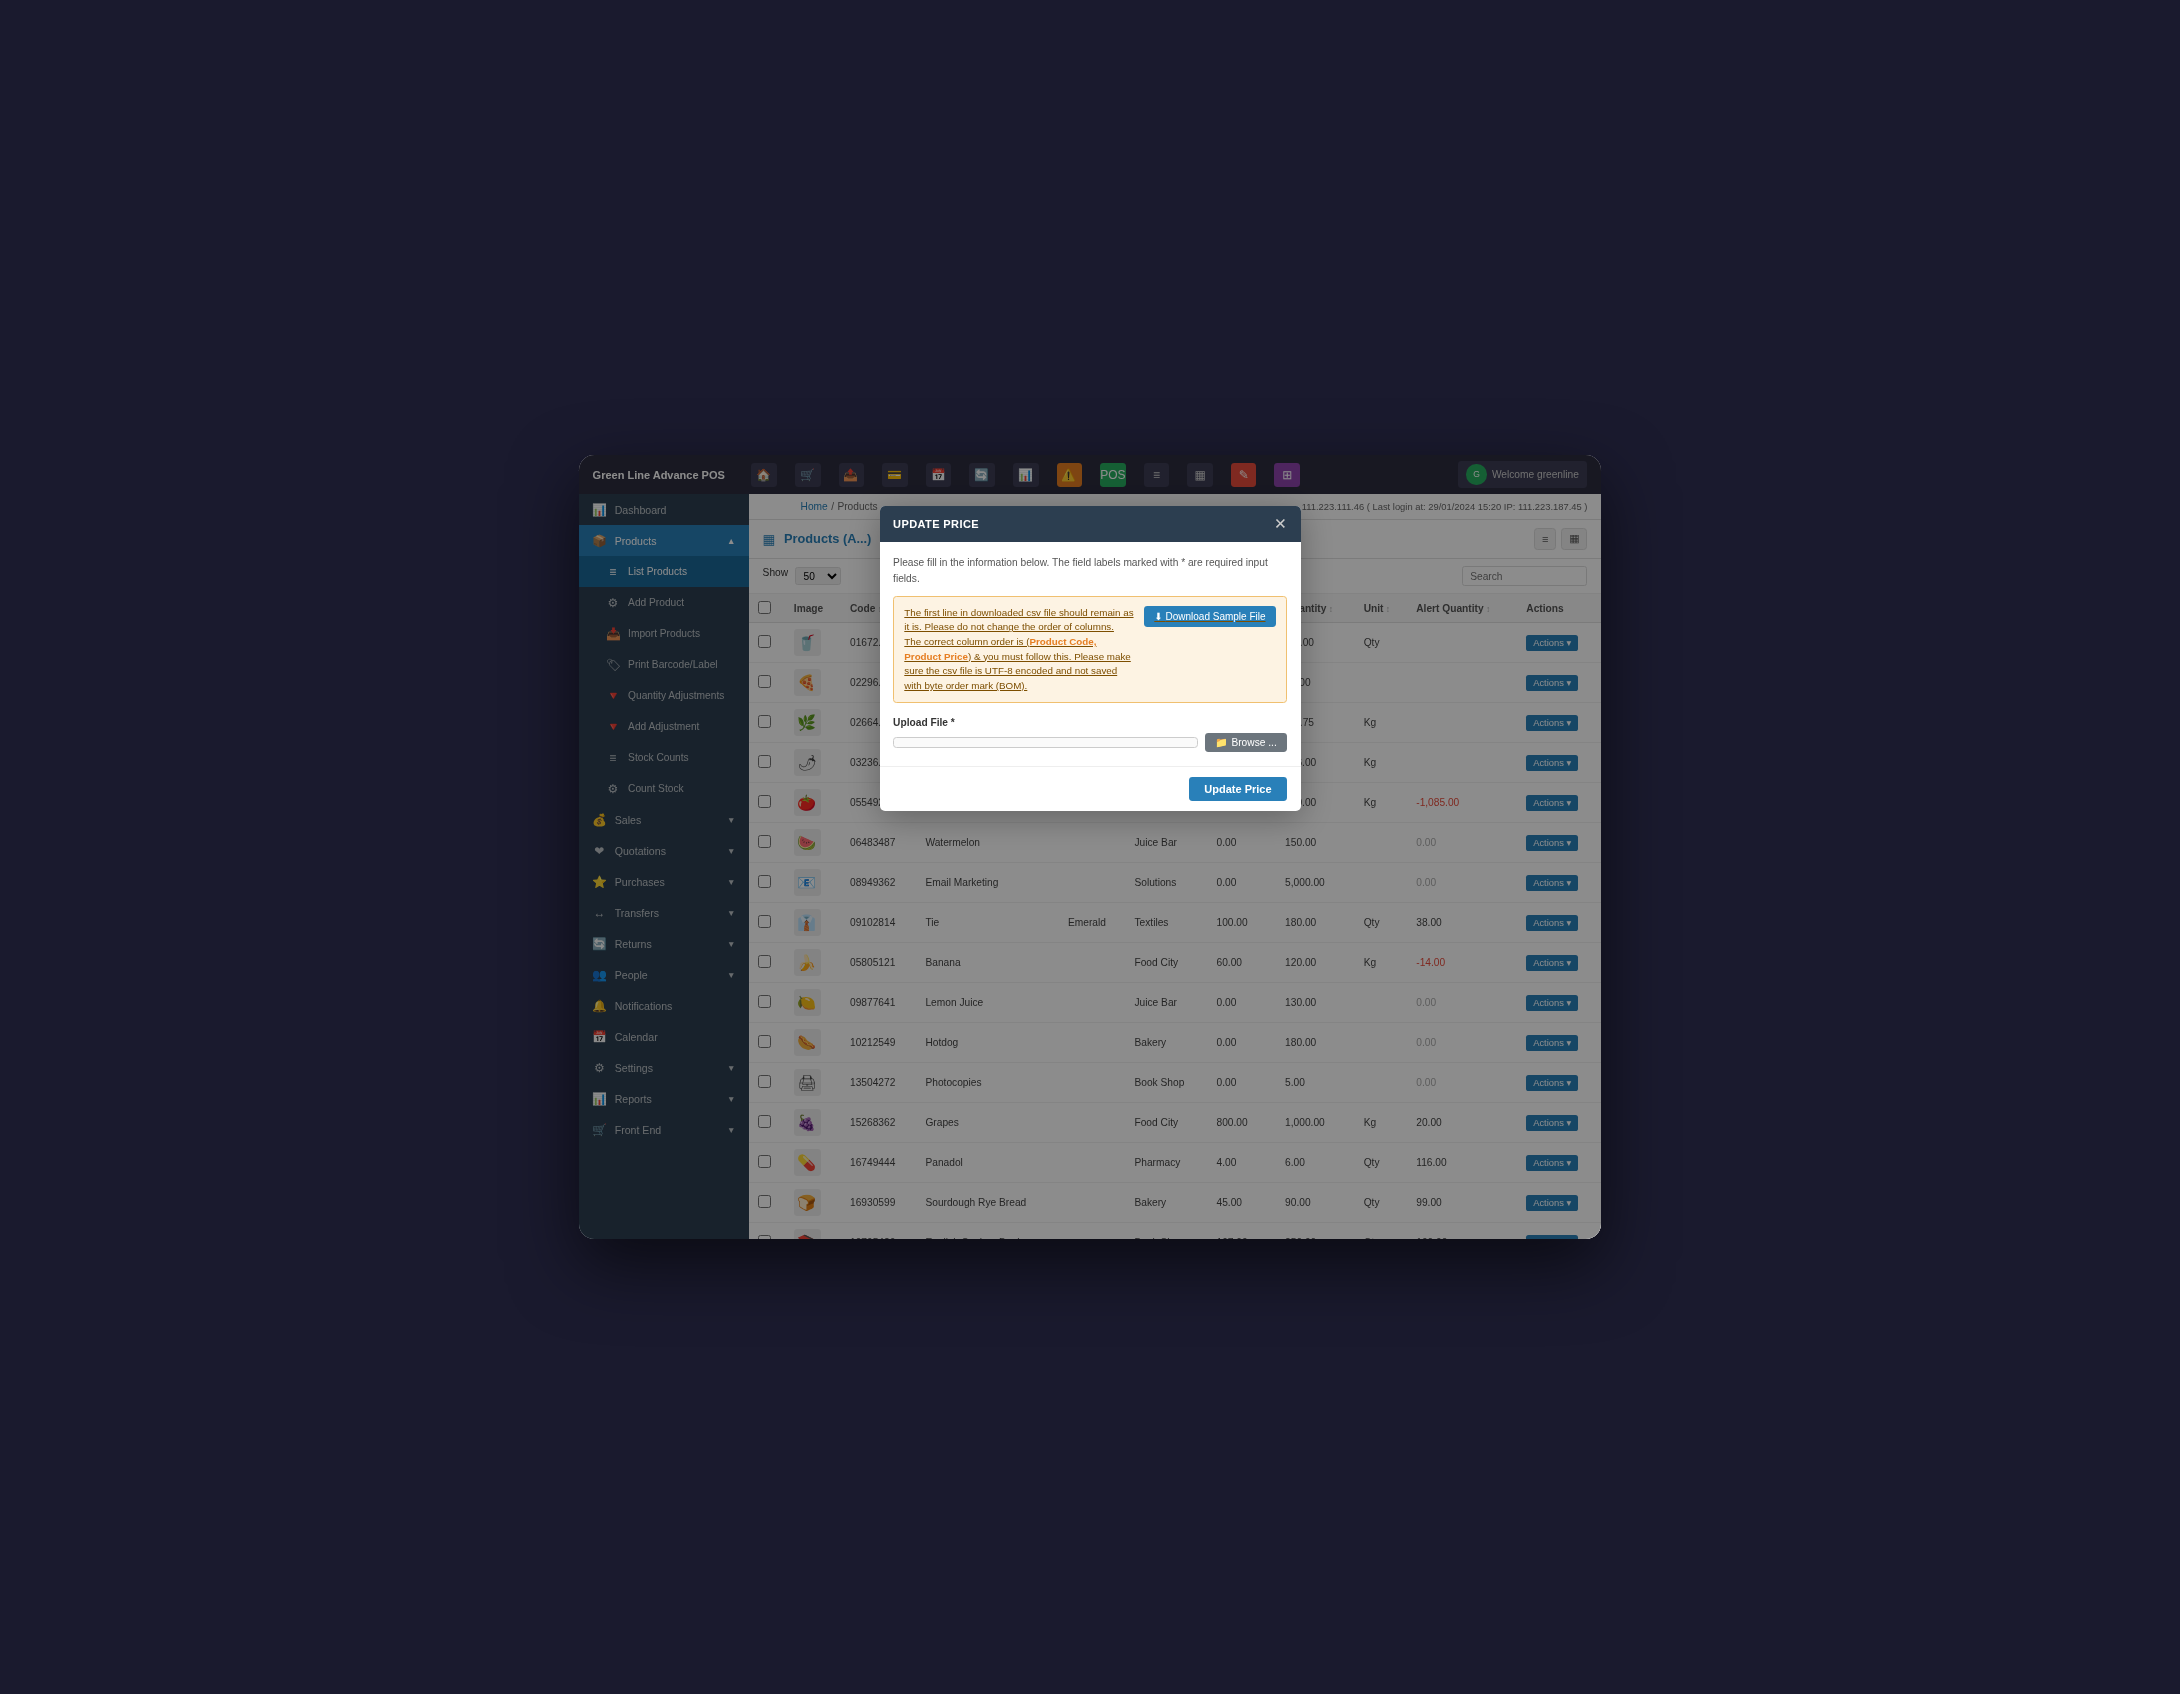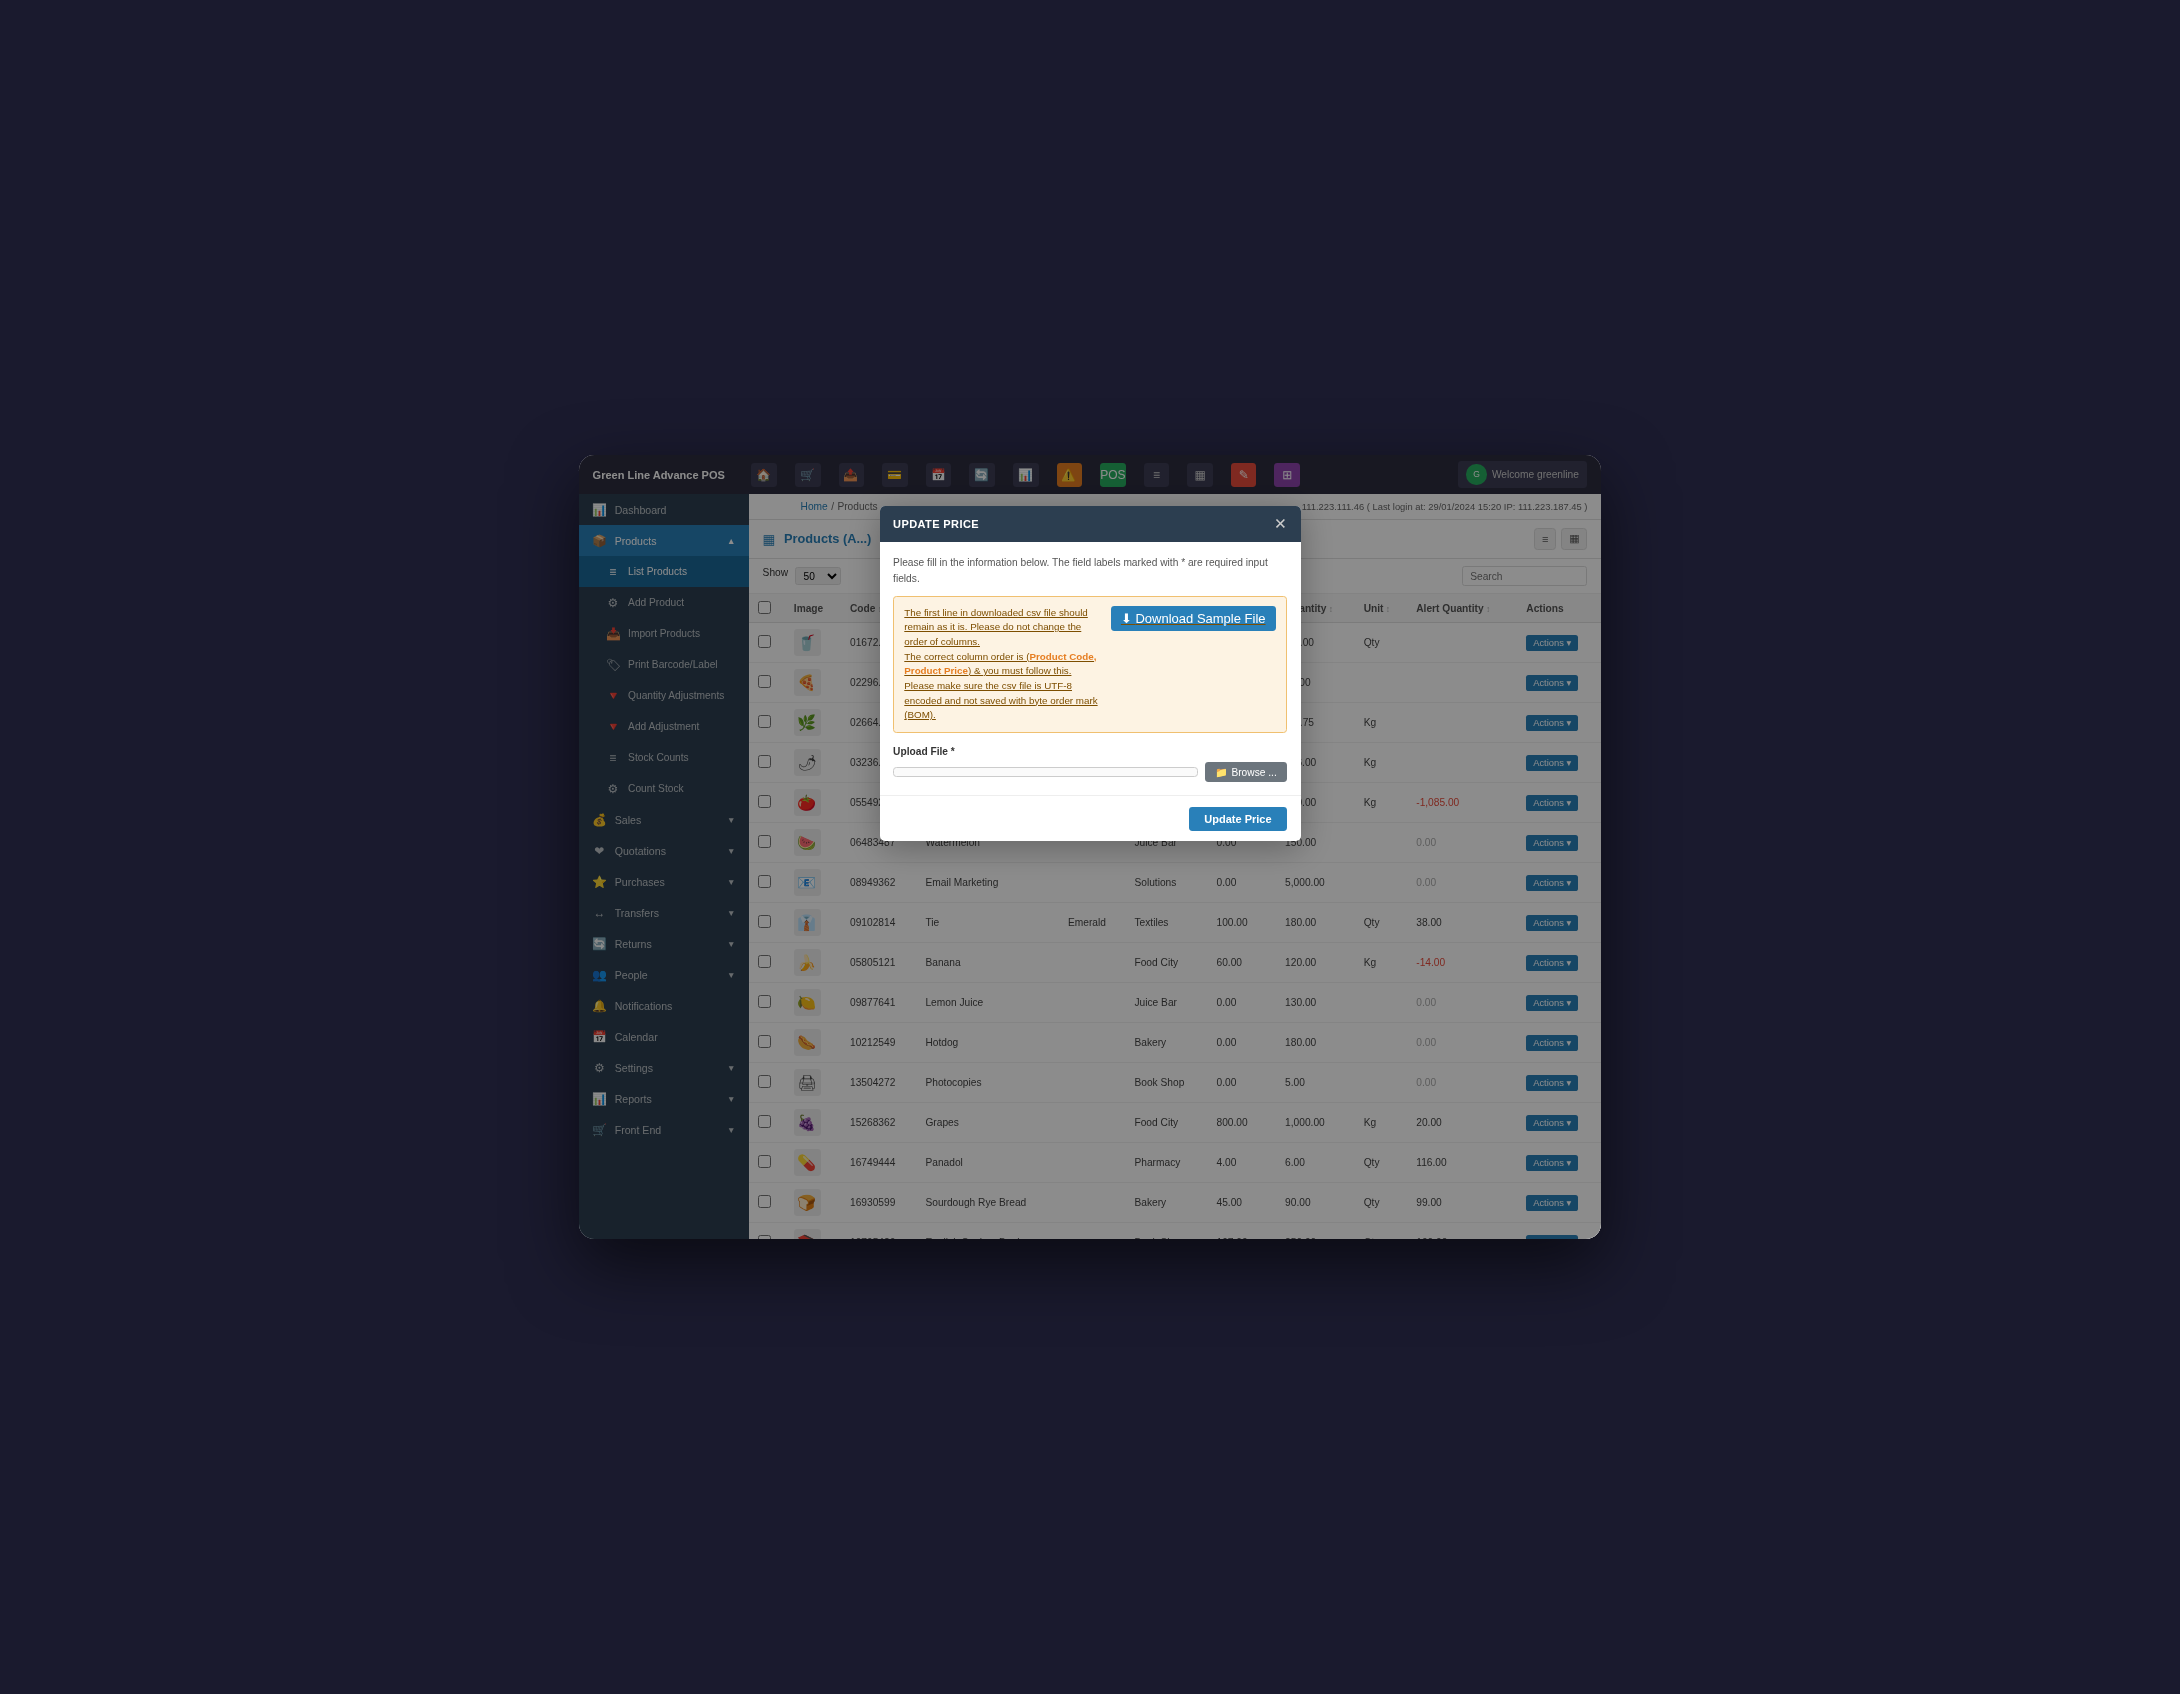--- a/index.html
+++ b/index.html
@@ -325,21 +325,21 @@
       gap: 8.5px;
       align-items: flex-start;
       text-decoration: underline;
     }
     .download-sample-btn {
       background: #2980b9;
       color: #fff;
       border: none;
       border-radius: 3.4px;
       padding: 5.1px 10.2px;
-      font-size: 13px;
+      font-size: 10px;
       cursor: pointer;
       white-space: nowrap;
       flex-shrink: 0;
     }
     .upload-section label {
       font-size: 10.2px;
       font-weight: 600;
       color: #333;
       display: block;
       margin-bottom: 5.1px;

